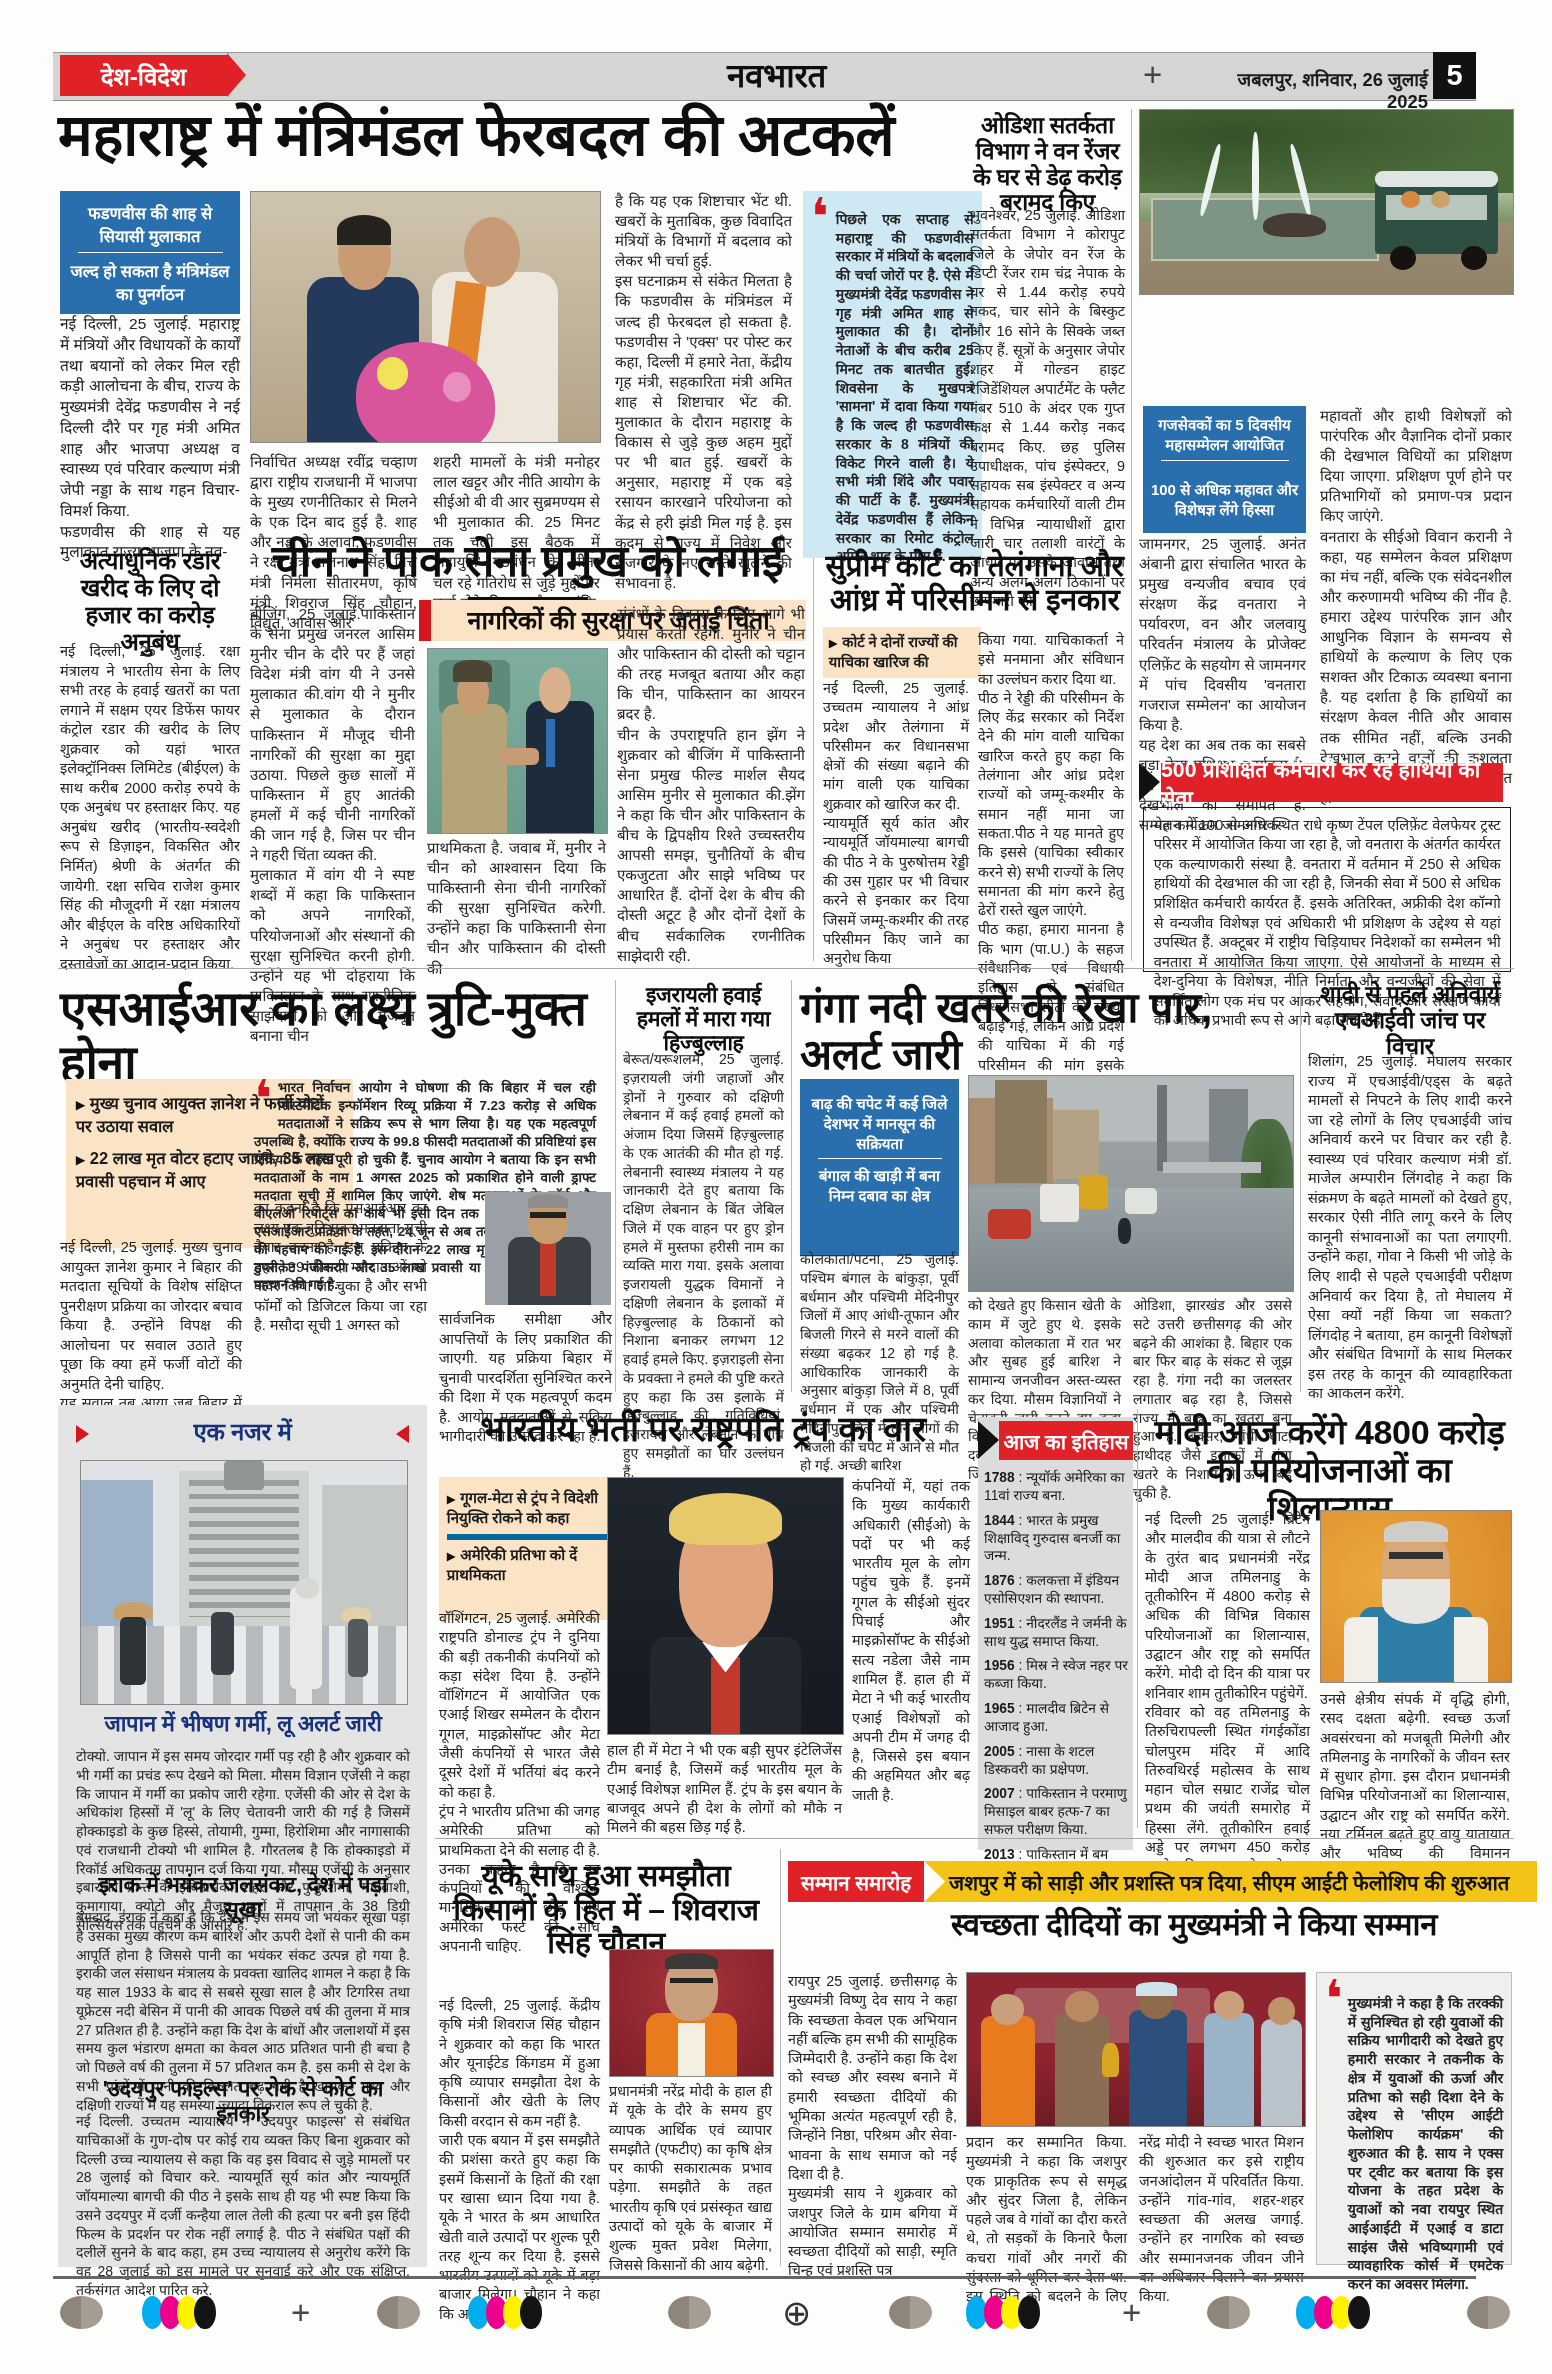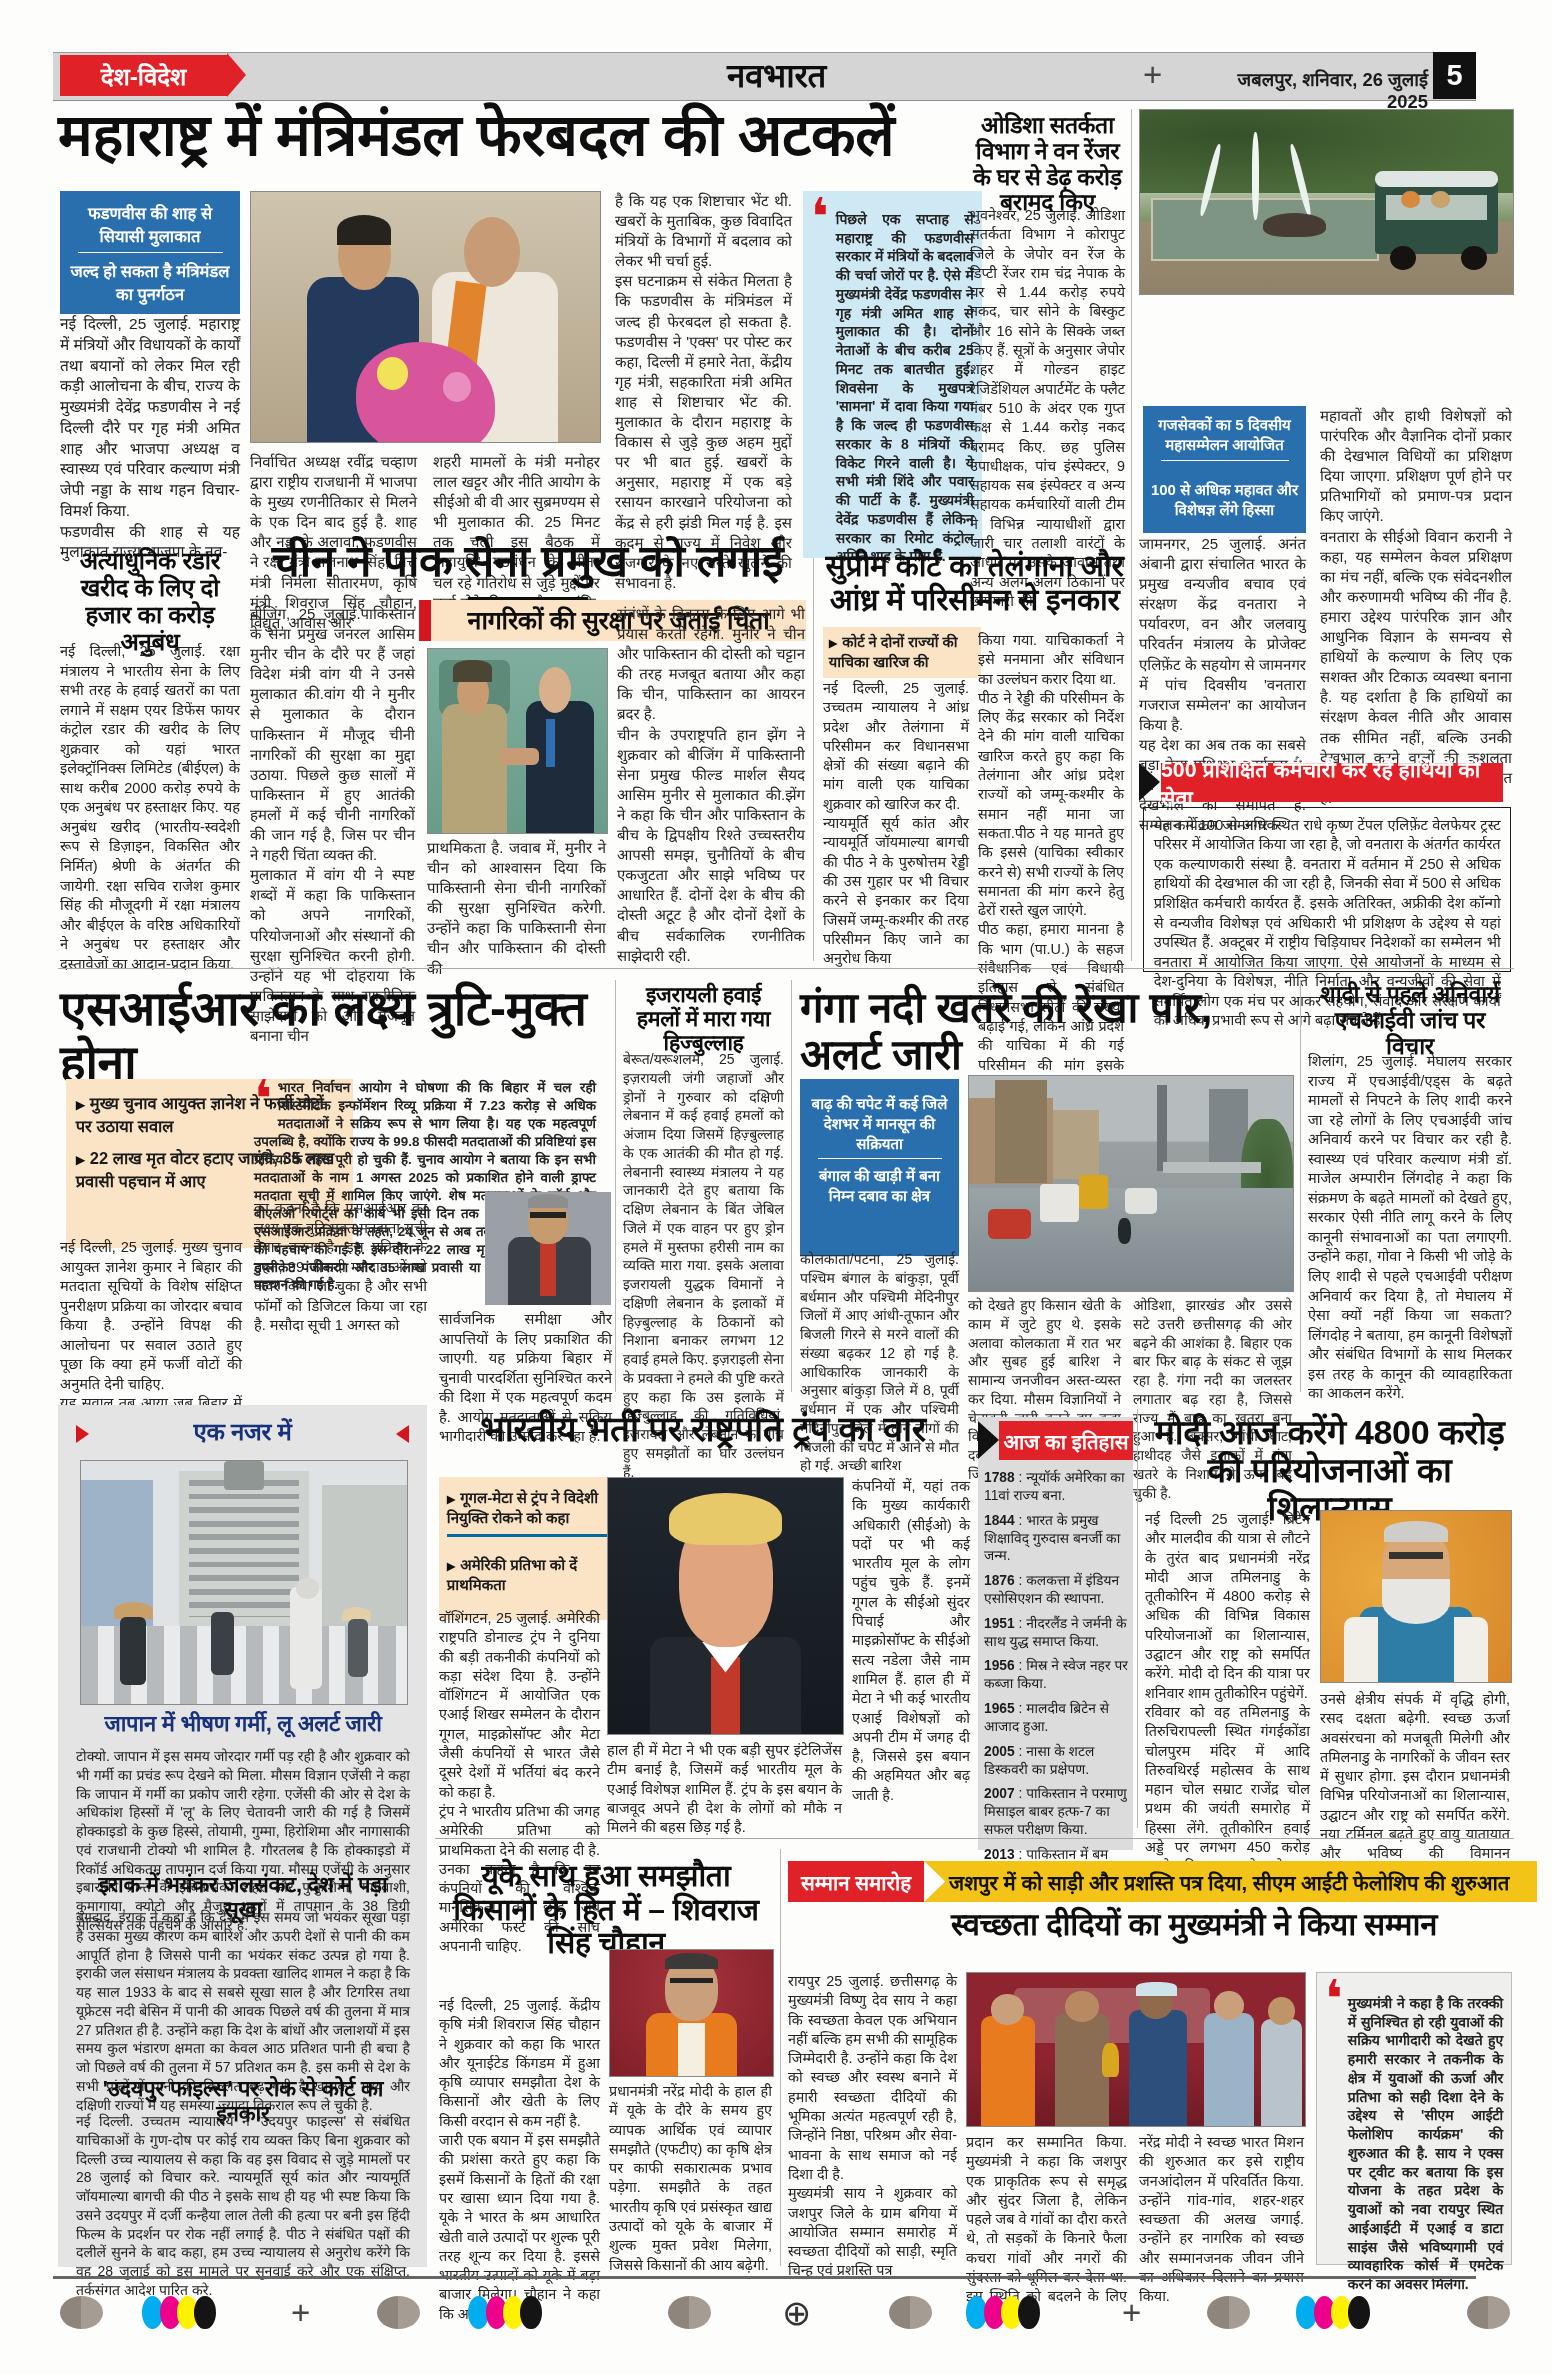--- a/index.html
+++ b/index.html
@@ -243,21 +243,21 @@
   <div class="abs bt" style="left:76px;top:1747px;width:334px;height:118px;font-size:14px;">टोक्यो. जापान में इस समय जोरदार गर्मी पड़ रही है और शुक्रवार को भी गर्मी का प्रचंड रूप देखने को मिला. मौसम विज्ञान एजेंसी ने कहा कि जापान में गर्मी का प्रकोप जारी रहेगा. एजेंसी की ओर से देश के अधिकांश हिस्सों में 'लू' के लिए चेतावनी जारी की गई है जिसमें होक्काइडो के कुछ हिस्से, तोयामी, गुम्मा, हिरोशिमा और नागासाकी एवं राजधानी टोक्यो भी शामिल है. गौरतलब है कि होक्काइडो में रिकॉर्ड अधिकतम तापमान दर्ज किया गया. मौसम एजेंसी के अनुसार इबाराकी प्रान्त के इचिनासेकी शहर और फुकुशिमा, माएबाशी, कुमागाया, क्योटो और मैजुरु शहरों में तापमान के 38 डिग्री सेल्सियस तक पहुंचने के आसार हैं.</div>
   <div class="abs hl center" style="left:80px;top:1873px;width:326px;font-size:22px;">इराक में भयंकर जलसंकट, देश में पड़ा सूखा</div>
   <div class="abs bt" style="left:76px;top:1908px;width:334px;height:163px;font-size:14px;">बगदाद. इराक ने कहा है कि देश में इस समय जो भयंकर सूखा पड़ा है उसका मुख्य कारण कम बारिश और ऊपरी देशों से पानी की कम आपूर्ति होना है जिससे पानी का भयंकर संकट उत्पन्न हो गया है. इराकी जल संसाधन मंत्रालय के प्रवक्ता खालिद शामल ने कहा है कि यह साल 1933 के बाद से सबसे सूखा साल है और टिगरिस तथा यूफ्रेटस नदी बेसिन में पानी की आवक पिछले वर्ष की तुलना में मात्र 27 प्रतिशत ही है. उन्होंने कहा कि देश के बांधों और जलाशयों में इस समय कुल भंडारण क्षमता का केवल आठ प्रतिशत पानी ही बचा है जो पिछले वर्ष की तुलना में 57 प्रतिशत कम है. इस कमी से देश के सभी प्रांतों में पानी की किल्लत बढ़ गयी है खासकर मध्य और दक्षिणी राज्यों में यह समस्या ज्यादा विकराल रूप ले चुकी है.</div>
   <div class="abs hl center" style="left:80px;top:2077px;width:326px;font-size:22px;text-align:center;">'उदयपुर फाइल्स' पर रोक से कोर्ट का इनकार</div>
   <div class="abs bt" style="left:76px;top:2112px;width:334px;height:147px;font-size:14px;">नई दिल्ली. उच्चतम न्यायालय ने 'उदयपुर फाइल्स' से संबंधित याचिकाओं के गुण-दोष पर कोई राय व्यक्त किए बिना शुक्रवार को दिल्ली उच्च न्यायालय से कहा कि वह इस विवाद से जुड़े मामलों पर 28 जुलाई को विचार करे. न्यायमूर्ति सूर्य कांत और न्यायमूर्ति जॉयमाल्या बागची की पीठ ने इसके साथ ही यह भी स्पष्ट किया कि उसने उदयपुर में दर्जी कन्हैया लाल तेली की हत्या पर बनी इस हिंदी फिल्म के प्रदर्शन पर रोक नहीं लगाई है. पीठ ने संबंधित पक्षों की दलीलें सुनने के बाद कहा, हम उच्च न्यायालय से अनुरोध करेंगे कि वह 28 जुलाई को इस मामले पर सुनवाई करे और एक संक्षिप्त, तर्कसंगत आदेश पारित करे.</div>
 
   <div class="abs hl center" style="left:435px;top:1409px;width:536px;font-size:35px;">भारतीय भर्ती पर राष्ट्रपति ट्रंप का वार</div>
   <div class="abs peach" style="left:439px;top:1477px;width:161px;height:124px;padding:9.7px 7.8px;">
     <div style="margin-bottom:7.8px;"><span class="bullet" style="font-size:11.6px;">▶</span>
       <span class="btb" style="font-size:15px;">गूगल-मेटा से ट्रंप ने विदेशी नियुक्ति रोकने को कहा</span></div>
-    <div style="border-top:3px solid #0369a1;padding-top:17px;"><span class="bullet" style="font-size:11.6px;">▶</span>
+    <div style="border-top:6px solid #0369a1;padding-top:4px;"><span class="bullet" style="font-size:11.6px;">▶</span>
       <span class="btb" style="font-size:15px;">अमेरिकी प्रतिभा को दें प्राथमिकता</span></div>
   </div>
   <div class="ph" style="left:607px;top:1477px;width:235px;height:256px;background:linear-gradient(#20262d,#141a20);">
     <div style="left:18%;top:62%;width:64%;height:40%;background:#23282e;border-radius:15.5px 15.5px 0 0;"></div>
     <div style="left:44%;top:70%;width:12%;height:30%;background:#c0392b;"></div>
     <div style="left:40%;top:64%;width:20%;height:12%;background:#fff;clip-path:polygon(0 0,100% 0,50% 100%);"></div>
     <div style="left:30%;top:14%;width:40%;height:52%;background:#e0a47e;border-radius:44%;"></div>
     <div style="left:26%;top:6%;width:48%;height:20%;background:#e8c96a;border-radius:50% 50% 30% 30%;"></div>
   </div>
   <div class="abs bt" style="left:439px;top:1609px;width:161px;height:219px;font-size:14.4px;">वॉशिंगटन, 25 जुलाई. अमेरिकी राष्ट्रपति डोनाल्ड ट्रंप ने दुनिया की बड़ी तकनीकी कंपनियों को कड़ा संदेश दिया है. उन्होंने वॉशिंगटन में आयोजित एक एआई शिखर सम्मेलन के दौरान गूगल, माइक्रोसॉफ्ट और मेटा जैसी कंपनियों से भारत जैसे दूसरे देशों में भर्तियां बंद करने को कहा है.

